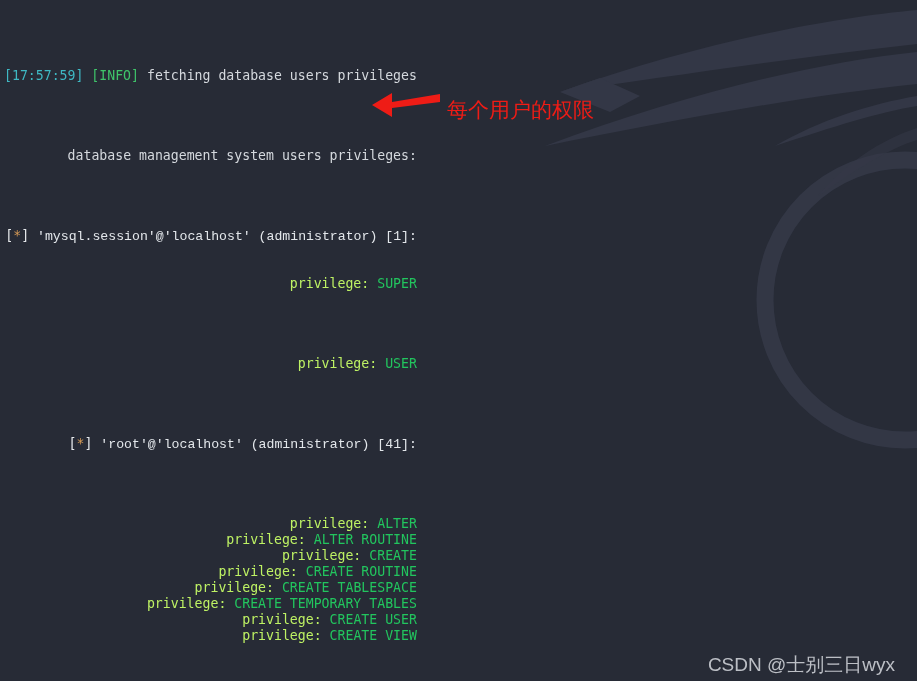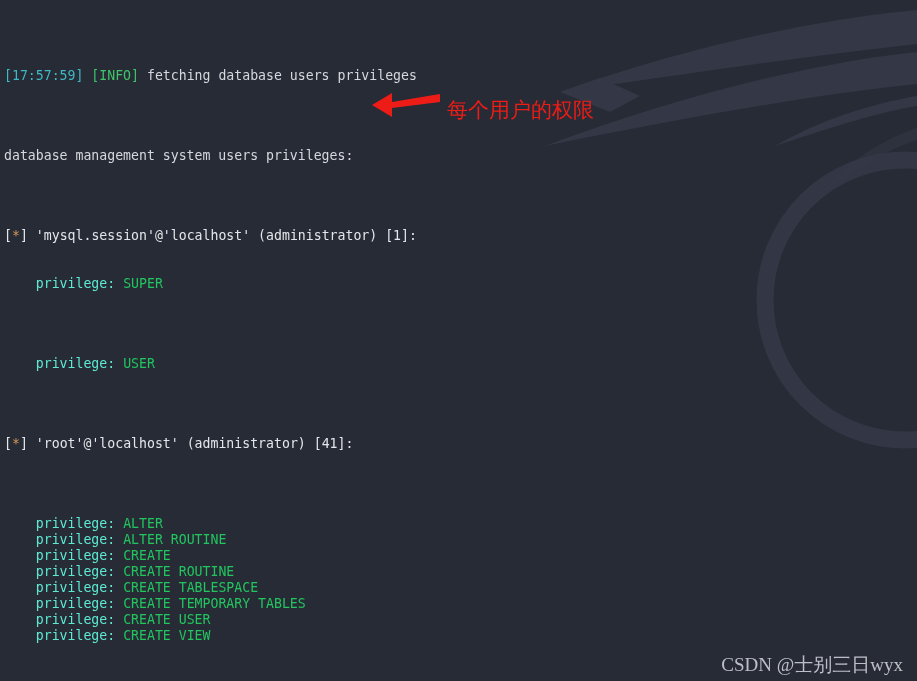--- a/index.html
+++ b/index.html
@@ -31,54 +31,55 @@
     left: 0;
     top: 0;
     z-index: 2;
     padding: 4px 0 0 4px;
     white-space: pre;
     color: #d7dbe0;
   }
   .line {
     height: 16px;
     white-space: pre;
+    text-align: right;
   }
   .ts      { color: #3fb9c4; }      
   .info    { color: #3fc46a; }
   .msg     { color: #d5d9de; }
   .star    { color: #d59a56; }      
   .brk     { color: #e6e9ec; }      
-  .dim     { color: #5eead4; }      
+  .dim     { color: #bef264; }      
   .val     { color: #22c55e; }      
-  .userline{ color: #e3e7eb; }
+  .userline{ color: #e3e7eb; font-family: Liberation Mono, monospace; }
   
   #annotation {
     position: absolute;
     z-index: 5;
     pointer-events: none;
   }
   #anno-text {
     position: absolute;
     left: 447px;
     top: 97px;
     z-index: 6;
     color: #ee1c16;
     font-family: "DejaVu Sans", "Liberation Sans", sans-serif;
     font-size: 21px;
     line-height: 26px;
     white-space: pre;
   }
   
   #watermark {
     position: absolute;
-    right: 14px;
+    right: 22px;
     bottom: 8px;
     z-index: 6;
     color: #c9ccd2;
-    font-family: Liberation Serif, serif;
+    font-family: Liberation Sans, sans-serif;
     font-size: 19px;
     white-space: pre;
     opacity: 0.92;
   }
 </style>
 </head>
 <body>
 
 <div id="terminal">
 

